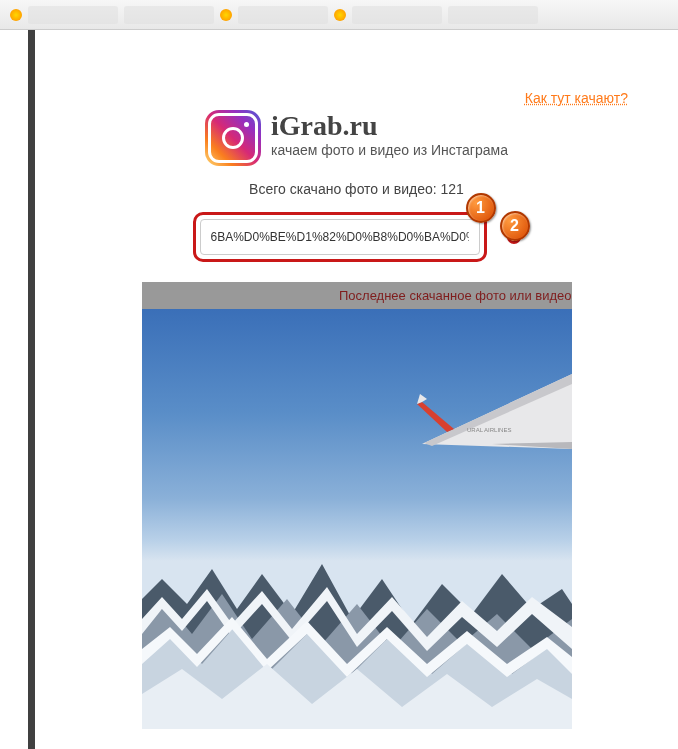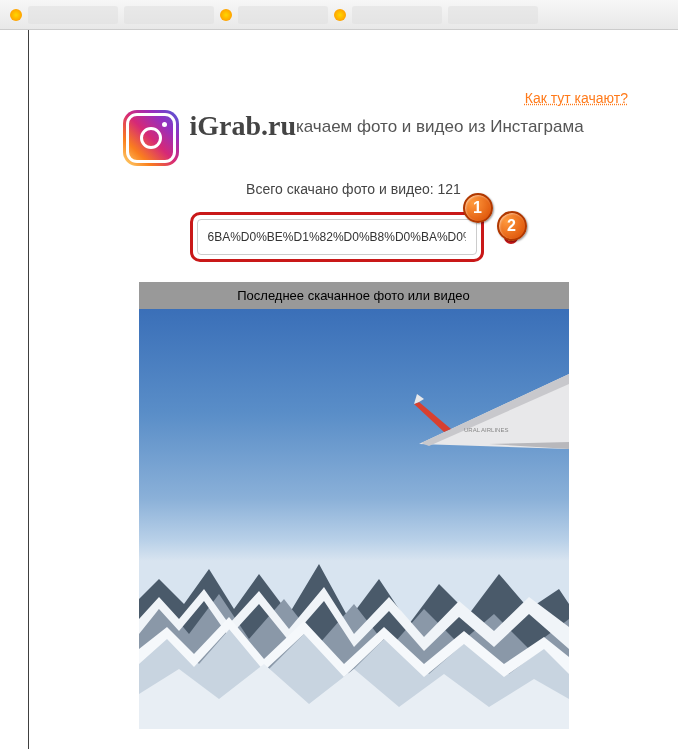--- a/index.html
+++ b/index.html
@@ -33,21 +33,21 @@
     .tab-icon-yellow {
       width: 12px;
       height: 12px;
       background: radial-gradient(circle, #ffd700, #ff8c00);
       border-radius: 50%;
     }
     .content {
       padding: 30px 20px;
       position: relative;
       background: #fff;
-      border-left: 1px solid #404040;
+      border-left: 7px solid #404040;
       margin-left: 28px;
       height: calc(100% - 30px);
     }
     .help-link {
       position: absolute;
       top: 60px;
       right: 50px;
       color: #ff7a1a;
       font-size: 14px;
       text-decoration: underline dotted;
@@ -87,32 +87,31 @@
       position: absolute;
       top: 6px;
       right: 6px;
       width: 5px;
       height: 5px;
       background: #fff;
       border-radius: 50%;
     }
     .brand-text {
       display: flex;
-      flex-direction: row;
+      flex-direction: column;
     }
     .brand-title {
       font-size: 28px;
       font-weight: bold;
       color: #444;
       font-family: Georgia, serif;
     }
     .brand-subtitle {
-      font-size: 17px;
+      font-size: 14px;
       color: #555;
-      margin-top: 7px;
     }
     .stats {
       text-align: center;
       margin-top: 15px;
       font-size: 14px;
       color: #444;
     }
     .stats-count {
       font-weight: normal;
     }
@@ -177,22 +176,22 @@
       align-items: center;
       justify-content: center;
       box-shadow: 1px 1px 2px rgba(0,0,0,0.4), inset 1px 1px 2px rgba(255,255,255,0.5);
     }
     .last-section {
       margin: 20px auto 0;
       width: 430px;
     }
     .last-header {
       background: #999;
-      color: #000000;
-      text-align: center;
+      color: #7f1d1d;
+      text-align: right;
       padding: 6px 0;
       font-size: 13px;
     }
     .photo {
       width: 430px;
       height: 420px;
       position: relative;
       overflow: hidden;
     }
     .sky {

